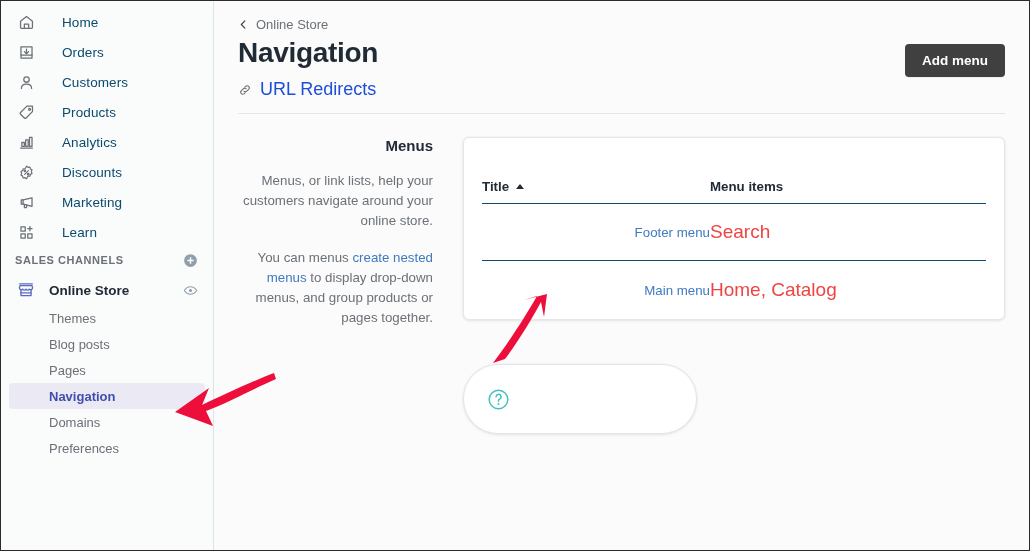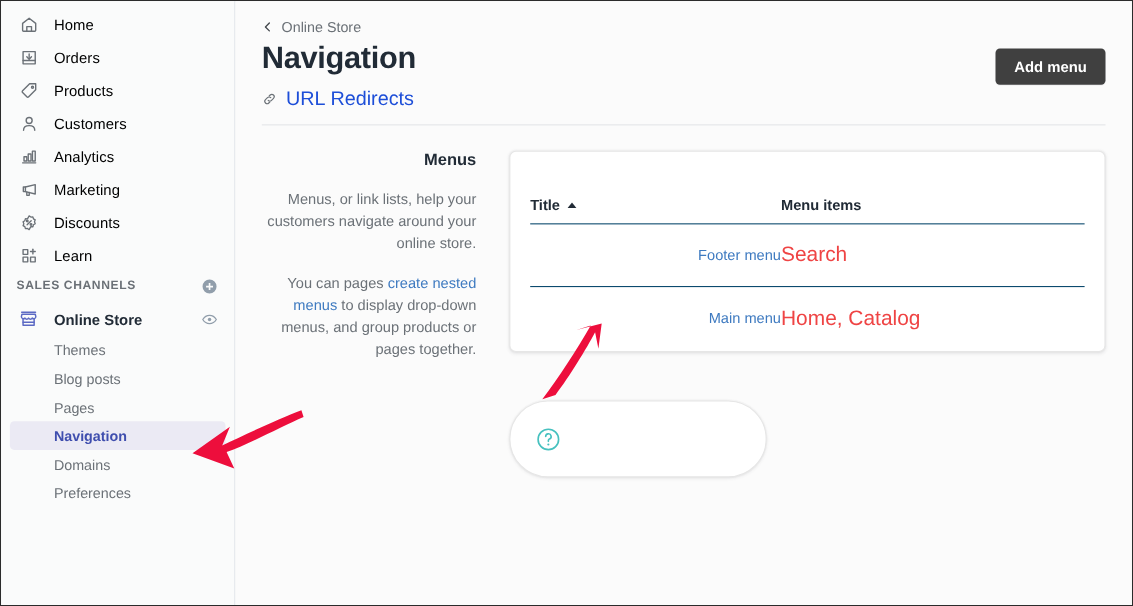--- a/index.html
+++ b/index.html
@@ -48,22 +48,23 @@
     min-width: 22px;
     height: 22px;
     display: flex;
     align-items: center;
     justify-content: center;
     margin-right: 12px;
     color: #6b7177;
   }
   .nav-item .nav-label {
     font-size: 13.5px;
-    color: #000000;
+    color: #0c4a6e;
     letter-spacing: 0.1px;
+    margin-left: 13px;
   }
 
   .section-header {
     display: flex;
     align-items: center;
     justify-content: space-between;
     height: 26px;
     margin: 0 8px 2px 8px;
     padding-left: 6px;
     padding-right: 6px;
@@ -345,70 +346,70 @@
             <path d="M7.5 9l2.5 2.5L12.5 9"></path>
           <path d="M3.5 13h13"></path>
         </svg>
       </span>
       <span class="nav-label">Orders</span>
     </div>
 
     <div class="nav-item">
       <span class="nav-icon">
         <svg width="17" height="17" viewBox="0 0 20 20" fill="none" stroke="currentColor" stroke-width="1.5" stroke-linecap="round" stroke-linejoin="round">
+          <circle cx="10" cy="6.5" r="3.2"></circle>
+          <path d="M4 17c0-3.3 2.7-5 6-5s6 1.7 6 5"></path>
+        </svg>
+      </span>
+      <span class="nav-label">Customers</span>
+    </div>
+
+    <div class="nav-item">
+      <span class="nav-icon">
+        <svg width="17" height="17" viewBox="0 0 20 20" fill="none" stroke="currentColor" stroke-width="1.5" stroke-linecap="round" stroke-linejoin="round">
           <path d="M10.5 2.5H17v6.5l-7.5 7.5a1.4 1.4 0 0 1-2 0l-4.5-4.5a1.4 1.4 0 0 1 0-2z"></path>
           <circle cx="13.6" cy="6.3" r="1.1"></circle>
         </svg>
       </span>
       <span class="nav-label">Products</span>
-    </div>
-
-    <div class="nav-item">
-      <span class="nav-icon">
-        <svg width="17" height="17" viewBox="0 0 20 20" fill="none" stroke="currentColor" stroke-width="1.5" stroke-linecap="round" stroke-linejoin="round">
-          <circle cx="10" cy="6.5" r="3.2"></circle>
-          <path d="M4 17c0-3.3 2.7-5 6-5s6 1.7 6 5"></path>
-        </svg>
-      </span>
-      <span class="nav-label">Customers</span>
     </div>
 
     <div class="nav-item">
       <span class="nav-icon">
         <svg width="17" height="17" viewBox="0 0 20 20" fill="none" stroke="currentColor" stroke-width="1.5" stroke-linecap="round" stroke-linejoin="round">
           <path d="M3 16.5h14"></path>
           <rect x="4.5" y="10" width="3" height="4.5"></rect>
           <rect x="9" y="7" width="3" height="7.5"></rect>
           <rect x="13.5" y="4" width="3" height="10.5"></rect>
         </svg>
       </span>
       <span class="nav-label">Analytics</span>
-    </div>
-
-    <div class="nav-item">
-      <span class="nav-icon">
-        <svg width="17" height="17" viewBox="0 0 20 20" fill="none" stroke="currentColor" stroke-width="1.5" stroke-linecap="round" stroke-linejoin="round">
-          <path d="M16.5 4.5v10L6 12V7z"></path>
-          <path d="M6 7H3.8v5H6"></path>
-          <path d="M7.5 12.3V16h2.6v-3.2"></path>
-        </svg>
-      </span>
-      <span class="nav-label">Marketing</span>
     </div>
 
     <div class="nav-item">
       <span class="nav-icon">
         <svg width="17" height="17" viewBox="0 0 20 20" fill="none" stroke="currentColor" stroke-width="1.4" stroke-linecap="round" stroke-linejoin="round">
           <path d="M10 2.6l1.8 1.3 2.2-.2.6 2.1 1.9 1.1-.8 2.1.8 2.1-1.9 1.1-.6 2.1-2.2-.2L10 17.4l-1.8-1.3-2.2.2-.6-2.1-1.9-1.1.8-2.1-.8-2.1 1.9-1.1.6-2.1 2.2.2z"></path>
           <path d="M7.8 12.2l4.4-4.4"></path>
           <circle cx="8" cy="8" r="0.9"></circle>
           <circle cx="12" cy="12" r="0.9"></circle>
         </svg>
       </span>
       <span class="nav-label">Discounts</span>
+    </div>
+
+    <div class="nav-item">
+      <span class="nav-icon">
+        <svg width="17" height="17" viewBox="0 0 20 20" fill="none" stroke="currentColor" stroke-width="1.5" stroke-linecap="round" stroke-linejoin="round">
+          <path d="M16.5 4.5v10L6 12V7z"></path>
+          <path d="M6 7H3.8v5H6"></path>
+          <path d="M7.5 12.3V16h2.6v-3.2"></path>
+        </svg>
+      </span>
+      <span class="nav-label">Marketing</span>
     </div>
 
     <div class="nav-item">
       <span class="nav-icon">
         <svg width="17" height="17" viewBox="0 0 20 20" fill="none" stroke="currentColor" stroke-width="1.5" stroke-linecap="round" stroke-linejoin="round">
           <rect x="3.5" y="3.5" width="5" height="5"></rect>
           <rect x="3.5" y="11.5" width="5" height="5"></rect>
           <rect x="11.5" y="11.5" width="5" height="5"></rect>
           <path d="M14 3v5"></path>
             <path d="M11.5 5.5h5"></path>
@@ -491,21 +492,21 @@
       <button class="btn-primary">Add menu</button>
     </div>
 
     <div class="divider"></div>
 
     <div class="content-row">
 
       <div class="left-col">
         <h2>Menus</h2>
         <p>Menus, or link lists, help your customers navigate around your online store.</p>
-        <p><span>You can pages </span><span class="inline-link">create nested menus</span><span> to display drop-down menus, and group products or pages together.</span></p>
+        <p><span>You can menus </span><span class="inline-link">create nested menus</span><span> to display drop-down menus, and group products or pages together.</span></p>
       </div>
 
       <div class="right-col">
         <div class="card">
 
           <div class="tbl-row tbl-head">
             <div class="col-title th">
               <span>Title</span>
               <span class="sort-caret"></span>
             </div>

